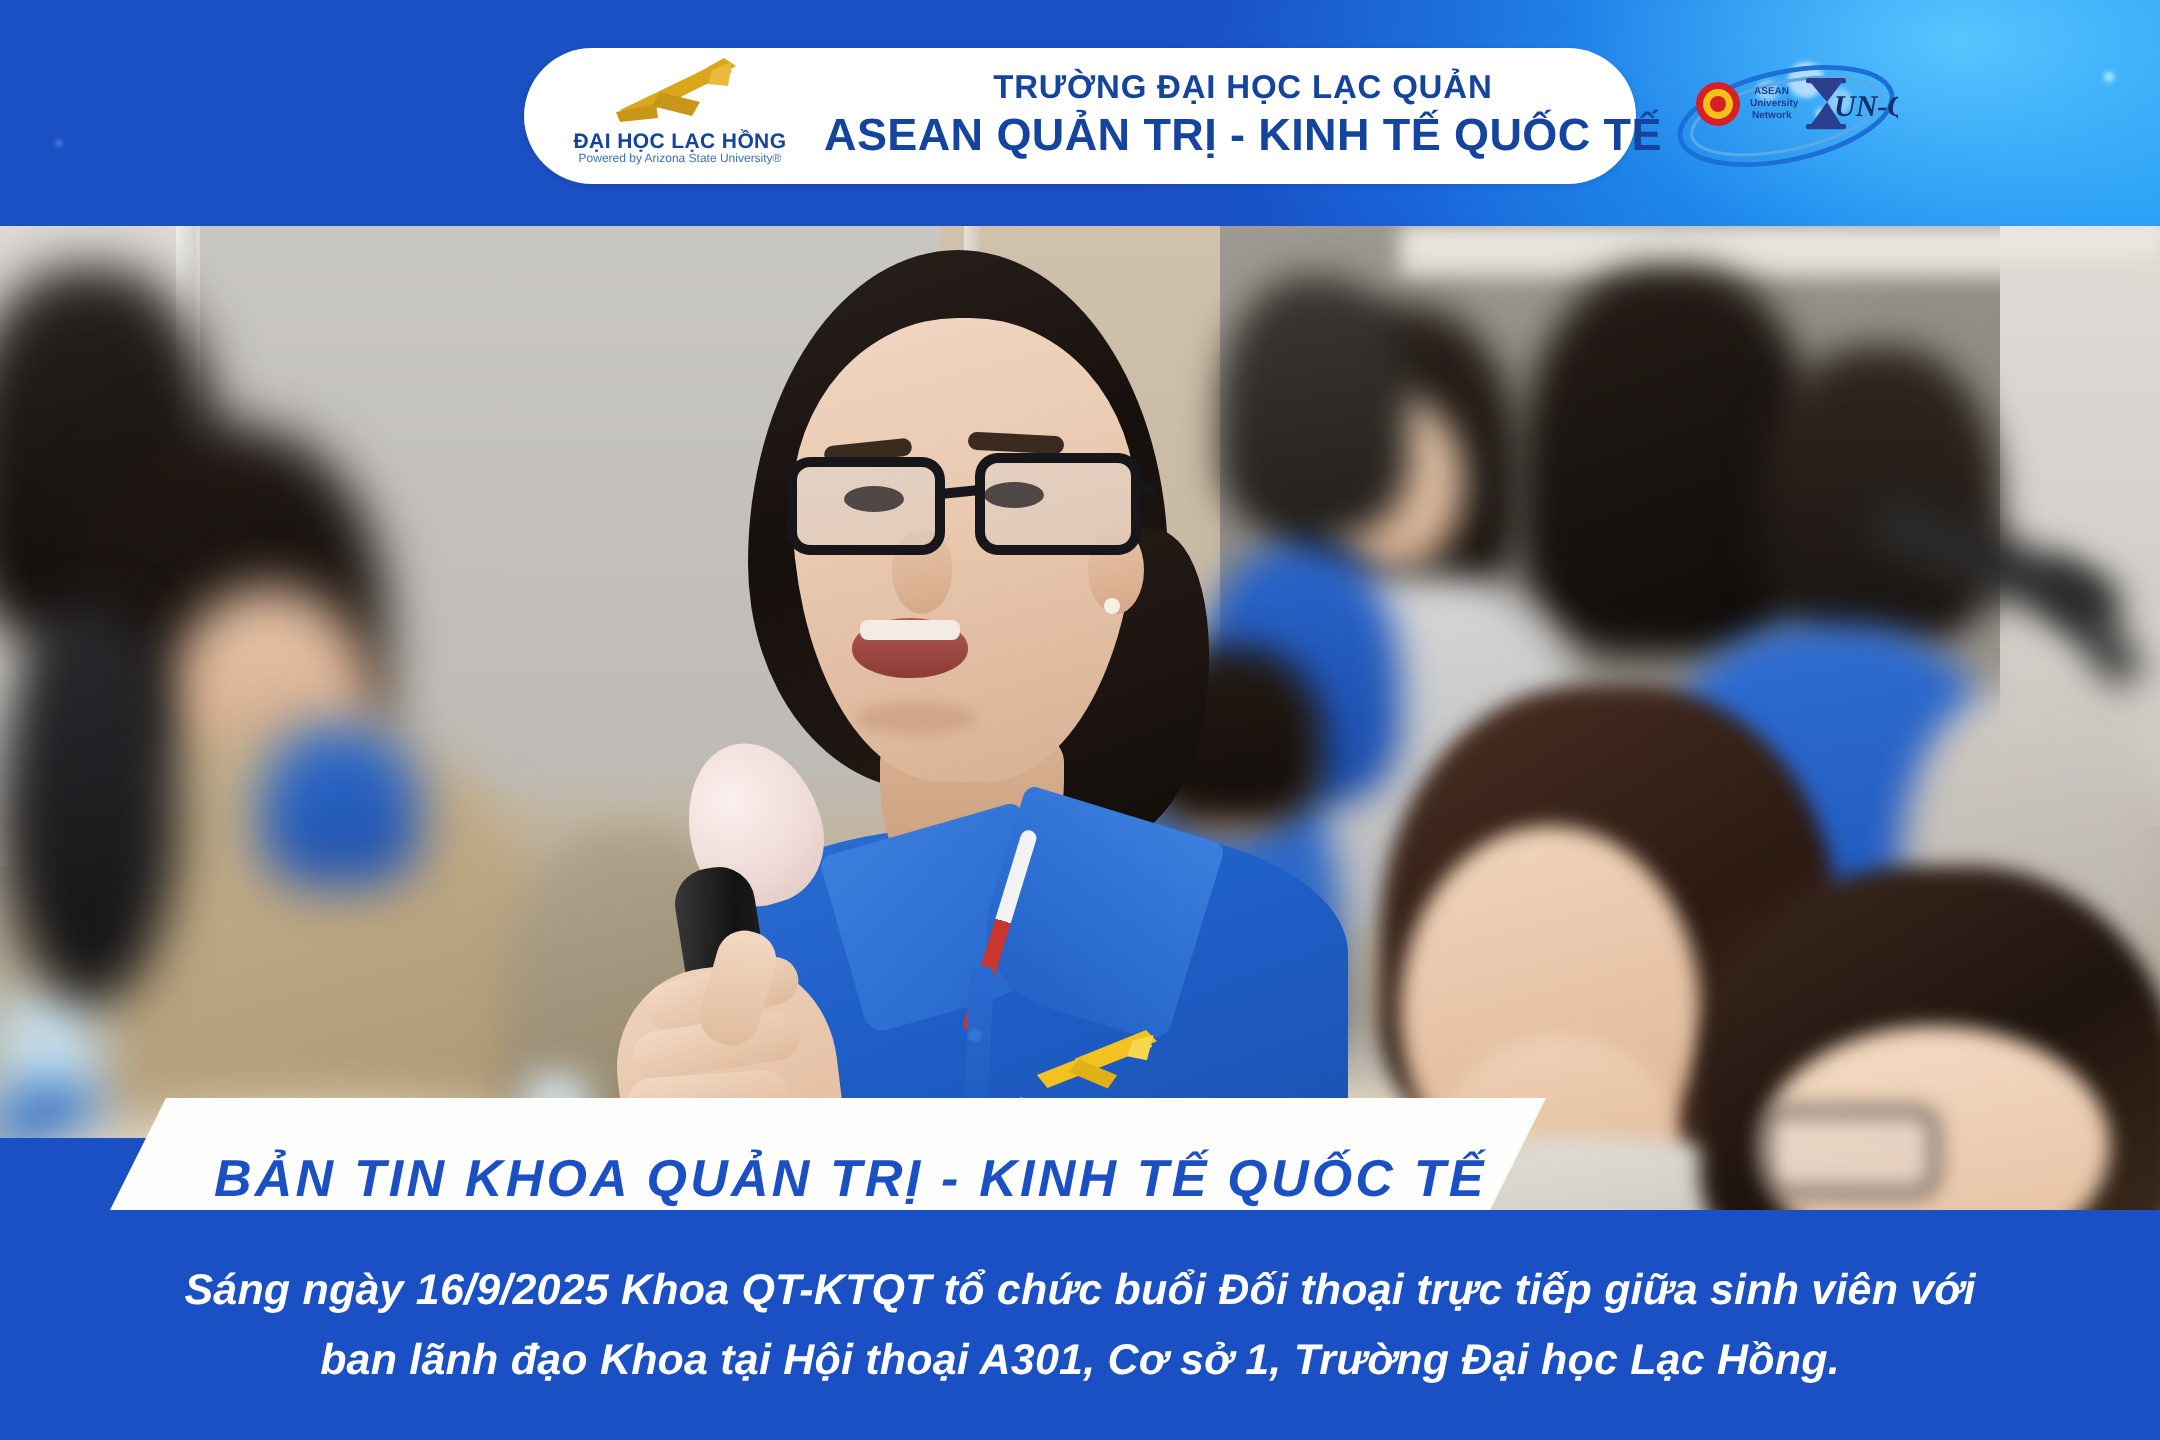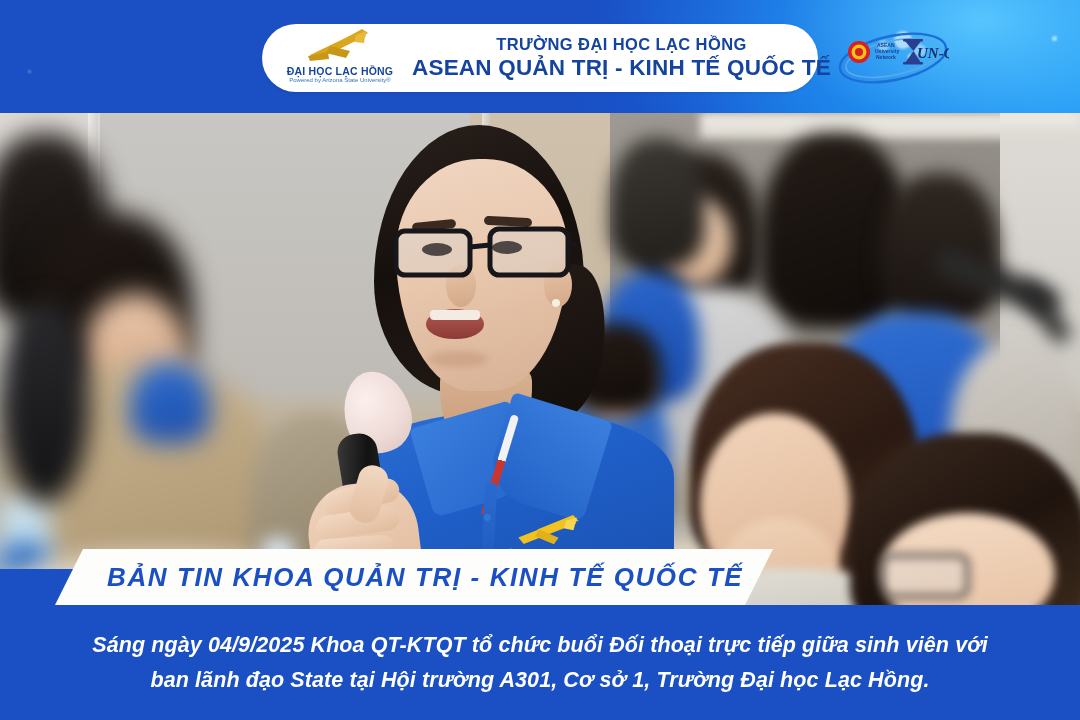--- a/index.html
+++ b/index.html
@@ -313,21 +313,21 @@
     background: #1b4fc4;
     clip-path: polygon(0 0, 175px 0, 148px 42px, 0 42px);
   }
   .banner-white {
     position: absolute;
     left: 55px; top: 0px;
     width: 718px; height: 56px;
     background: #fdfdfb;
     clip-path: polygon(28px 0, 718px 0, 690px 56px, 0 56px);
     display: flex;
-    align-items: center;
+    align-items: flex-end;
   }
   .banner-text {
     margin-left: 52px;
     font-size: 26px;
     font-weight: bold;
     font-style: italic;
     color: #1b4fc4;
     letter-spacing: 1.6px;
     white-space: nowrap;
   }
@@ -382,21 +382,21 @@
             <path d="M60 19 L80 24 L76 31 L56 26 Z" fill="#c8971a"></path>
             <path d="M86 8 L96 4 L94 16 L84 15 Z" fill="#e8b93a"></path>
             <path d="M38 29 L58 25 L59 32 L40 34 Z" fill="#c8971a"></path>
           </g>
         </svg>
         <div class="lhu-name">ĐẠI HỌC LẠC HỒNG</div>
         <div class="lhu-sub">Powered by Arizona State University®</div>
       </div>
 
       <div class="pill-titles">
-        <div class="title-1">TRƯỜNG ĐẠI HỌC LẠC HỒNG</div>
+        <div class="title-1">TRƯỜNG ĐẠI HỌC LẠC QUẢN</div>
         <div class="title-2">ASEAN QUẢN TRỊ - KINH TẾ QUỐC TẾ</div>
       </div>
 
       <div class="aun">
         <svg width="112" height="56" viewBox="0 0 112 56">
           <ellipse cx="56" cy="28" rx="54" ry="22" fill="none" stroke="#1b6fd6" stroke-width="2.4" transform="rotate(-12 56 28)"></ellipse>
           <ellipse cx="56" cy="28" rx="48" ry="17" fill="none" stroke="#5aa8e8" stroke-width="1.6" transform="rotate(-12 56 28)"></ellipse>
           <circle cx="22" cy="22" r="11" fill="#d61f26"></circle>
           <circle cx="22" cy="22" r="7.5" fill="#f6c017"></circle>
           <circle cx="22" cy="22" r="4" fill="#d61f26"></circle>
@@ -527,17 +527,17 @@
   </div>
 
   <div class="banner-wrap">
     <div class="banner-blue"></div>
     <div class="banner-white">
       <div class="banner-text">BẢN TIN KHOA QUẢN TRỊ - KINH TẾ QUỐC TẾ</div>
     </div>
   </div>
 
   <div class="caption">
-    <div class="cap-line">Sáng ngày 04/9/2025 Khoa QT-KTQT tổ chức buổi Đối thoại trực tiếp giữa sinh viên với</div>
-    <div class="cap-line">ban lãnh đạo State tại Hội trường A301, Cơ sở 1, Trường Đại học Lạc Hồng.</div>
+    <div class="cap-line">Sáng ngày 16/9/2025 Khoa QT-KTQT tổ chức buổi Đối thoại trực tiếp giữa sinh viên với</div>
+    <div class="cap-line">ban lãnh đạo Khoa tại Hội thoại A301, Cơ sở 1, Trường Đại học Lạc Hồng.</div>
   </div>
 
 </div>
 
 </body></html>

